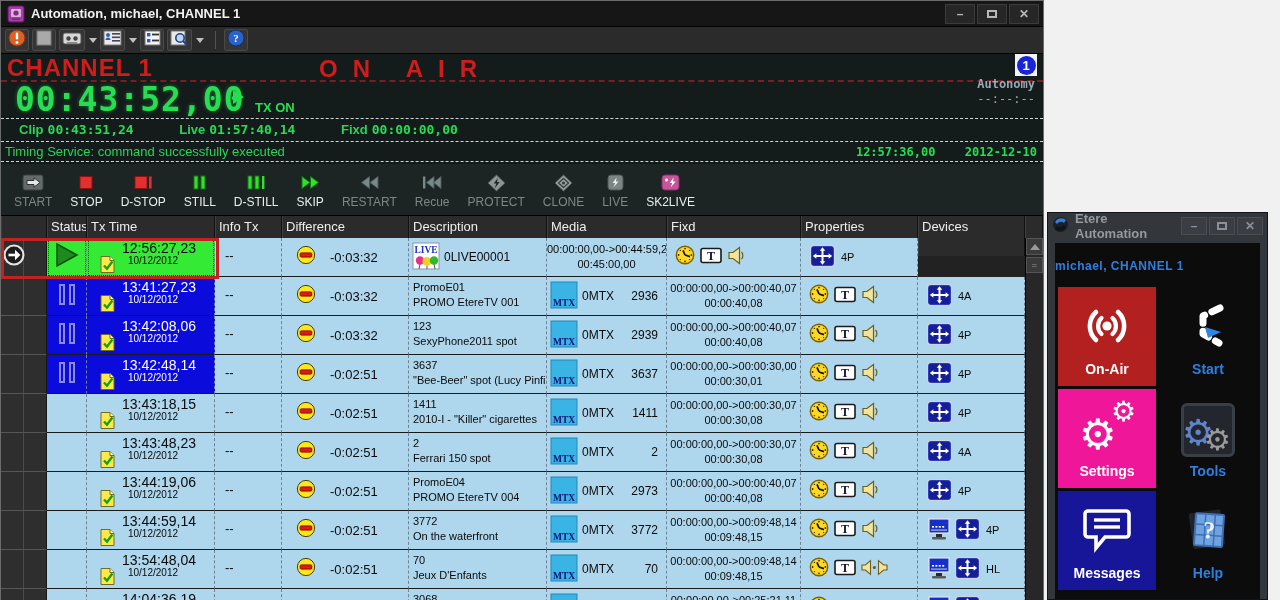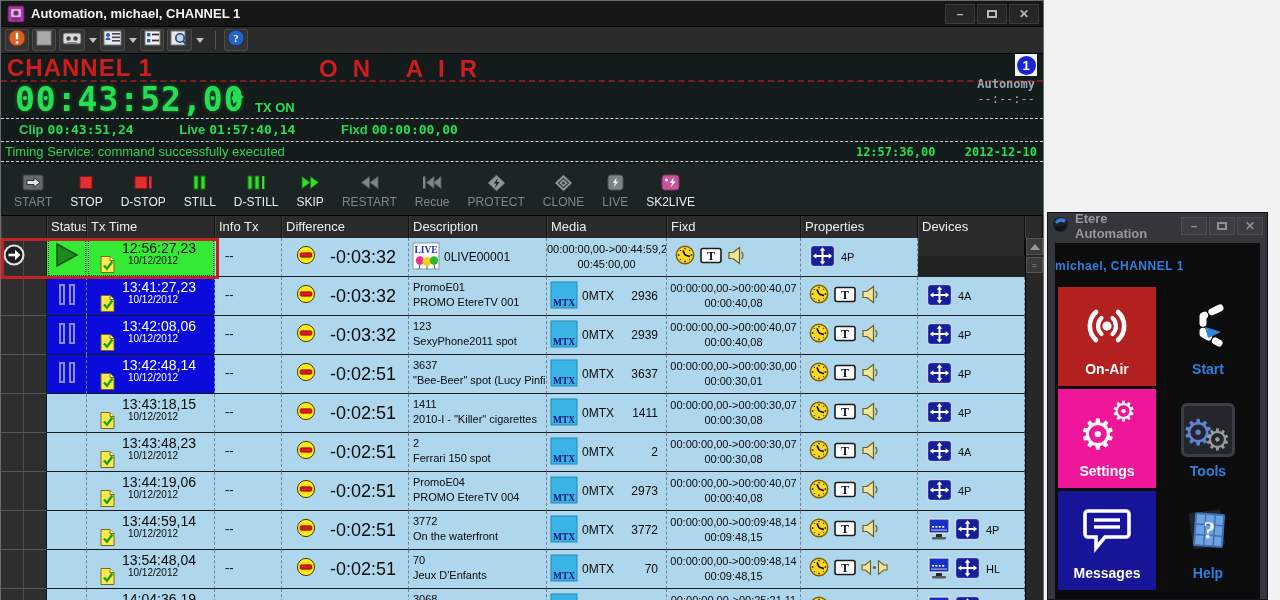--- a/index.html
+++ b/index.html
@@ -86,21 +86,21 @@
   .bg-blue { background:#0b0bdc; color:#fff; }
   .pause-bars i { display:inline-block; width:6px; height:21px; border:2px solid #8b8bde;
     background:transparent; margin:0 2px; }
   .tx-cell { padding:2px 6px 0 4px; }
   .tx-time { font-size:14px; text-align:right; padding-right:12px; white-space:nowrap; }
   .tx-sub { display:flex; align-items:flex-start; margin-top:-1px; }
   .tx-sub .note { margin-left:8px; }
   .tx-date { flex:1; text-align:center; font-size:10px; padding-right:18px; }
   .info-cell { font-size:13px; padding:10px 0 0 10px; }
   .diff-cell { display:flex; align-items:center; padding-left:14px; }
-  .diff-txt { font-size:18px; margin-left:14px; }
+  .diff-txt { font-size:13px; margin-left:14px; }
   .desc-cell { font-size:11px; padding:3px 2px 0 4px; line-height:15px; white-space:nowrap; }
   .media-cell { display:flex; align-items:center; padding:0 8px 0 3px; font-size:12px; }
   .media-id { margin-left:4px; }
   .media-num { margin-left:auto; }
   .marks-cell { font-size:11px; text-align:center; padding-top:4px; line-height:15px; white-space:nowrap; }
   .props-cell { display:flex; align-items:center; padding-left:8px; gap:5px; }
   .dev-cell { display:flex; align-items:center; padding-left:8px; gap:2px; font-size:11px; }
   .dev-lab { margin-left:3px; }
   .cur-overlay { position:absolute; left:0; top:22px; width:218px; height:41px;
     border:3px solid #c32222; pointer-events:none; z-index:5; }

